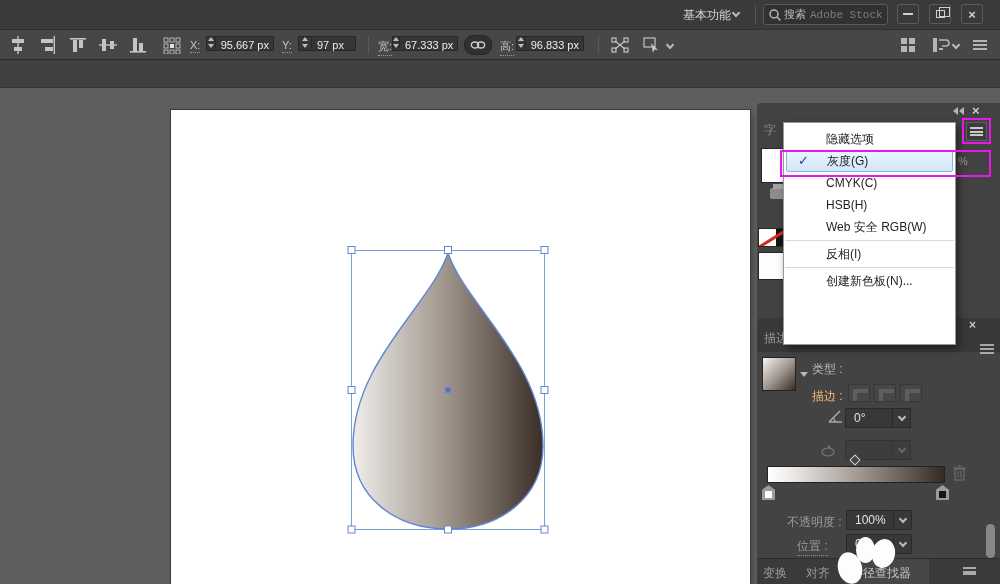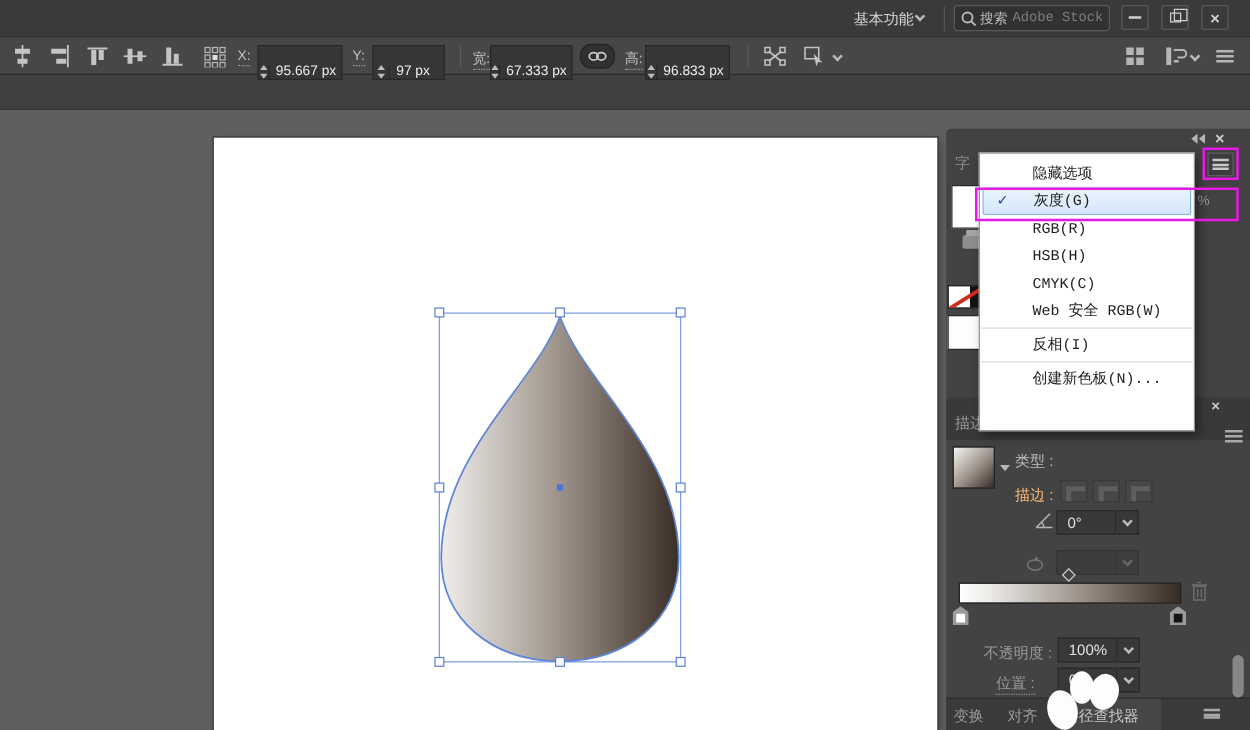--- a/index.html
+++ b/index.html
@@ -20,21 +20,21 @@
   .min-glyph { width:10px; height:2px; background:#cfcfcf; }
   .restore-glyph { position:relative; width:9px; height:8px; border:1px solid #cfcfcf; background:#3a3a3a; }
   .restore-glyph::before { content:""; position:absolute; left:2px; top:-4px; width:9px; height:8px; border:1px solid #cfcfcf; }
   .close-glyph { font-size:13px; font-weight:bold; color:#cfcfcf; }
 
   
   .controlbar { position:absolute; left:0; top:30px; width:1000px; height:30px; background:#474747; border-bottom:1px solid #2a2a2a; z-index:15; }
   .cbar-icon { position:absolute; top:6px; width:20px; height:18px; }
   .cbar-vsep { position:absolute; top:6px; width:1px; height:18px; background:#5a5a5a; }
   .flabel { position:absolute; top:9px; color:#c3c3c3; font-size:11px; border-bottom:1px dotted #9a9a9a; padding-bottom:1px; }
-  .field { position:absolute; top:6px; height:28px; background:#363636; border:1px solid #282828; display:flex; align-items:flex-end; }
+  .field { position:absolute; top:6px; height:15px; background:#363636; border:1px solid #282828; display:flex; align-items:flex-start; }
   .stepper { width:13px; border-right:1px solid #282828; display:flex; flex-direction:column; align-items:center; justify-content:center; gap:3px; }
   .stepper::before { content:""; width:0; height:0; border-left:3px solid transparent; border-right:3px solid transparent; border-bottom:4px solid #bdbdbd; }
   .stepper::after { content:""; width:0; height:0; border-left:3px solid transparent; border-right:3px solid transparent; border-top:4px solid #bdbdbd; }
   .fval { color:#ececec; font-size:11px; padding:2px 4px 0 5px; white-space:nowrap; }
   .linkbtn { position:absolute; left:464px; top:5px; width:28px; height:20px; background:#303030; border:1px solid #252525; border-radius:9px; display:flex; align-items:center; justify-content:center; }
 
   
   .docstrip { position:absolute; left:0; top:60px; width:1000px; height:28px; background:#404040; border-bottom:1px solid #343434; z-index:2; }
   .artboard { position:absolute; left:171px; top:110px; width:579px; height:474px; background:#ffffff; outline:1px solid #3c3c3c; box-shadow:3px 3px 6px rgba(0,0,0,.25); z-index:3; }
   .shape-layer { position:absolute; left:0; top:0; z-index:4; pointer-events:none; }
@@ -88,21 +88,21 @@
   .bbar { position:absolute; left:757px; top:558px; width:243px; height:26px; background:#3a3a3a; border-top:1px solid #2c2c2c; z-index:10; }
   .btab-bg { position:absolute; left:845px; top:559px; width:84px; height:25px; background:#464646; z-index:10; }
   .btab { position:absolute; top:565px; font-size:12px; color:#9b9b9b; z-index:11; }
   .btab.active { color:#c6c6c6; }
   .bbar-menu { position:absolute; left:963px; top:567px; z-index:11; }
   .blob { position:absolute; background:#fdfdfd; border-radius:50%; z-index:12; }
   .scrollpill { position:absolute; left:986px; top:524px; width:9px; height:34px; background:#939395; border-radius:5px; opacity:.85; z-index:12; }
 
   
   .flymenu { position:absolute; left:783px; top:122px; width:173px; height:223px; background:#ffffff; border:1px solid #979797; box-shadow:3px 4px 8px rgba(0,0,0,.45); z-index:20; padding-top:5px; }
-  .mi { position:relative; height:22px; line-height:22px; padding-left:42px; font-size:12px; color:#1e1e1e; white-space:nowrap;font-family:Liberation Mono, monospace; }
+  .mi { position:relative; height:22px; line-height:22px; padding-left:42px; font-size:12px; color:#1e1e1e; white-space:nowrap; }
   .mi.hl { margin:0 2px; padding-left:40px; background:linear-gradient(#eaf4fd,#d3e7f9); border:1px solid #86b7e2; border-radius:2px; height:22px; line-height:20px; }
   .mi .check { position:absolute; left:11px; top:0; color:#1f3f93; font-weight:bold; font-size:13px; }
   .msep { height:1px; background:#d9d9d9; margin:2px 1px; }
 
   
   .mag-box { position:absolute; border:2px solid #e619e6; z-index:30; pointer-events:none; }
   .flyout-btn { position:absolute; left:966px; top:122px; width:21px; height:19px; background:#3c3c3c; border:1px solid #5e5e5e; display:flex; align-items:center; justify-content:center; z-index:21; }
   .hamb-sm { width:13px; height:9px; border-top:2px solid #c9c9c9; border-bottom:2px solid #c9c9c9; position:relative; }
   .hamb-sm::before { content:""; position:absolute; left:0; top:1.5px; width:100%; height:2px; background:#c9c9c9; }
 </style>
@@ -375,23 +375,22 @@
   <div class="blob" style="left:856px; top:537px; width:19px; height:26px;"></div>
   <div class="blob" style="left:872px; top:539px; width:23px; height:29px; transform:rotate(12deg);"></div>
   <div class="scrollpill"></div>
 
   <div class="flymenu">
     <div class="mi"><span>隐藏选项</span></div>
     <div class="mi hl">
       <span class="check">✓</span>
       <span>灰度(G)</span>
     </div>
-    <div class="mi"><span>RGB(R)</span></div>
+    <div class="mi"><span>CMYK(C)</span></div>
     <div class="mi"><span>HSB(H)</span></div>
-    <div class="mi"><span>CMYK(C)</span></div>
     <div class="mi"><span>Web 安全 RGB(W)</span></div>
     <div class="msep"></div>
     <div class="mi"><span>反相(I)</span></div>
     <div class="msep"></div>
     <div class="mi"><span>创建新色板(N)...</span></div>
   </div>
 
   <div class="flyout-btn">
       <div class="hamb-sm"></div>
     </div>

